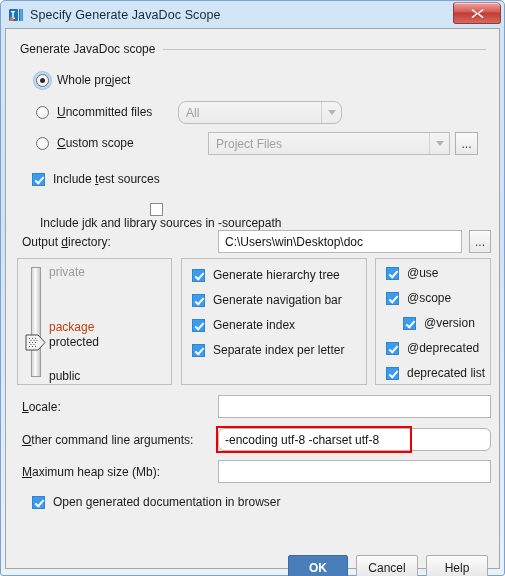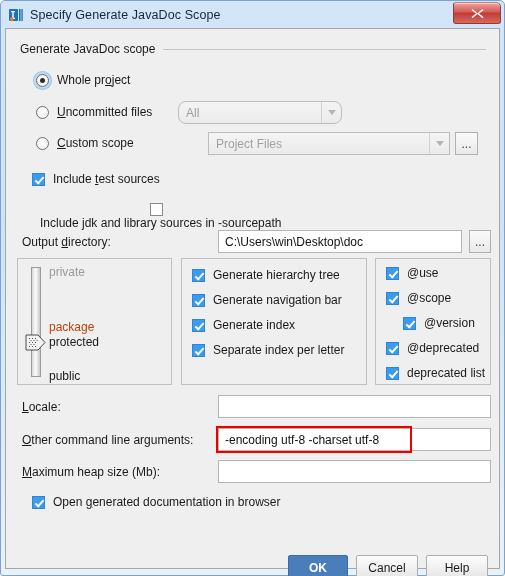--- a/index.html
+++ b/index.html
@@ -386,21 +386,21 @@
         <div class="lbl">deprecated list</div>
       </div>
     </div>
 
     <div class="label" style="left:16px; top:371px;"><u>L</u>ocale:</div>
     <div class="tfield" style="left:212px; top:366px; width:273px; height:23px;">
       <div class="val"></div>
     </div>
 
     <div class="label" style="left:16px; top:404px;"><u>O</u>ther command line arguments:</div>
-    <div class="tfield" style="left:212px; top:399px; width:273px; height:23px;">
+    <div class="tfield" style="left:212px; top:399px; width:273px; height:23px;border-radius:6px;">
       <div class="val">-encoding utf-8 -charset utf-8</div>
     </div>
     <div class="annot" style="left:210px; top:397px; width:196px; height:27px;"></div>
 
     <div class="label" style="left:16px; top:436px;"><u>M</u>aximum heap size (Mb):</div>
     <div class="tfield" style="left:212px; top:431px; width:273px; height:23px;">
       <div class="val"></div>
     </div>
 
     <div class="cb-row" style="position:absolute; left:26px; top:466px;">

